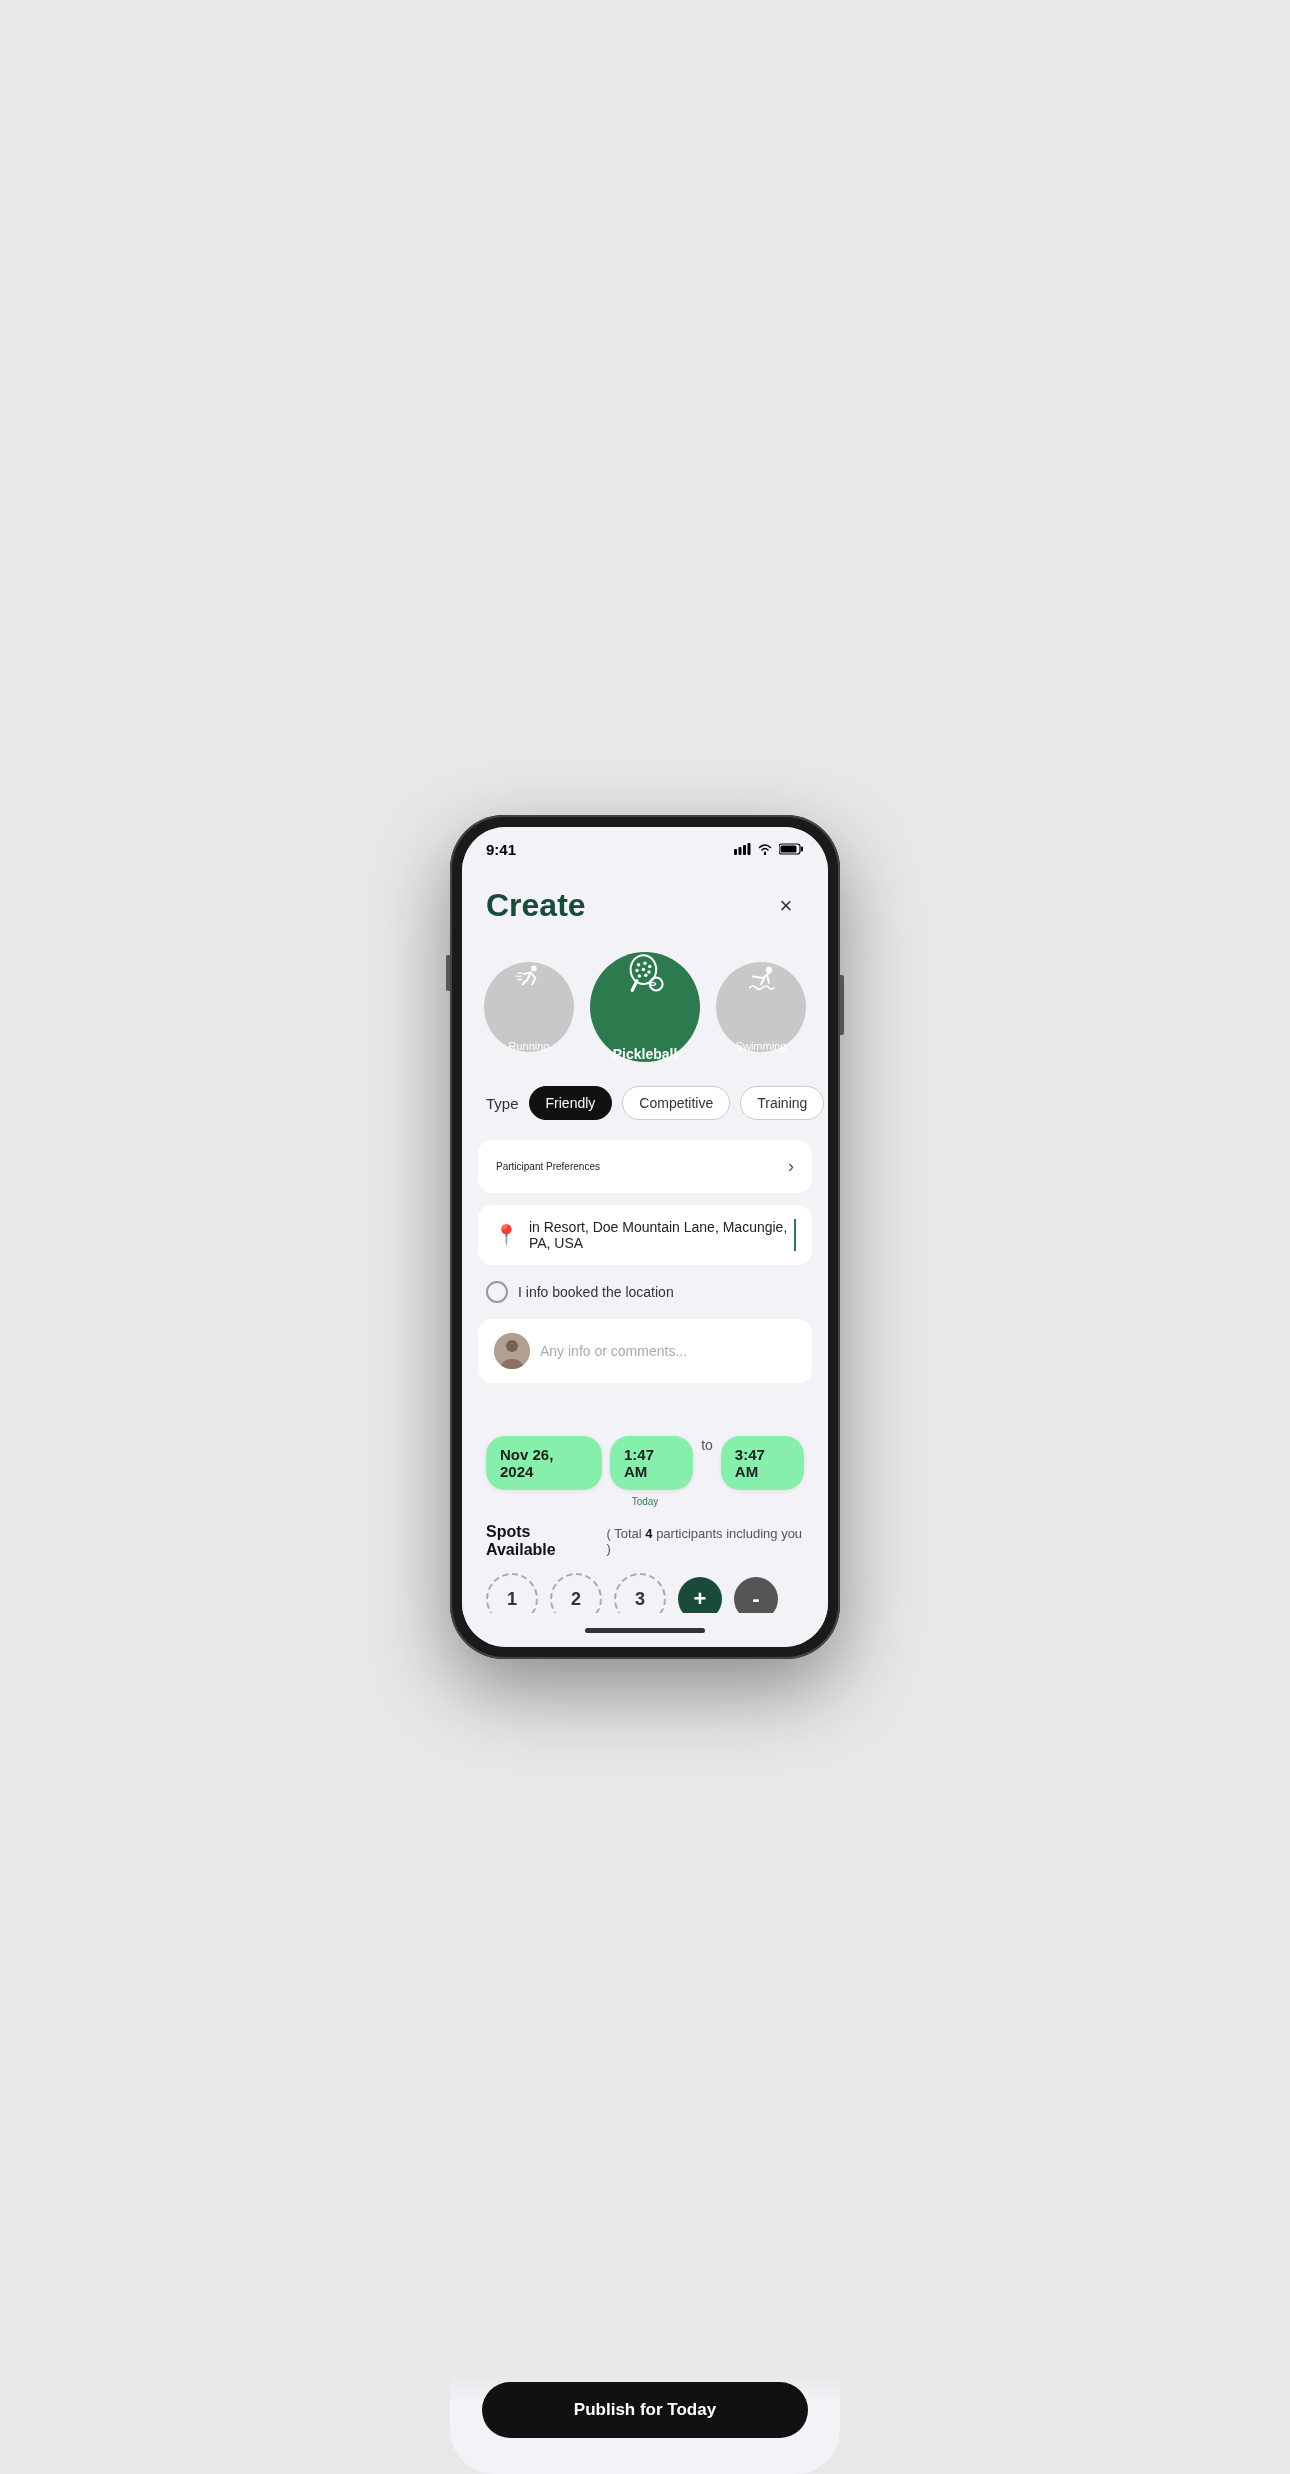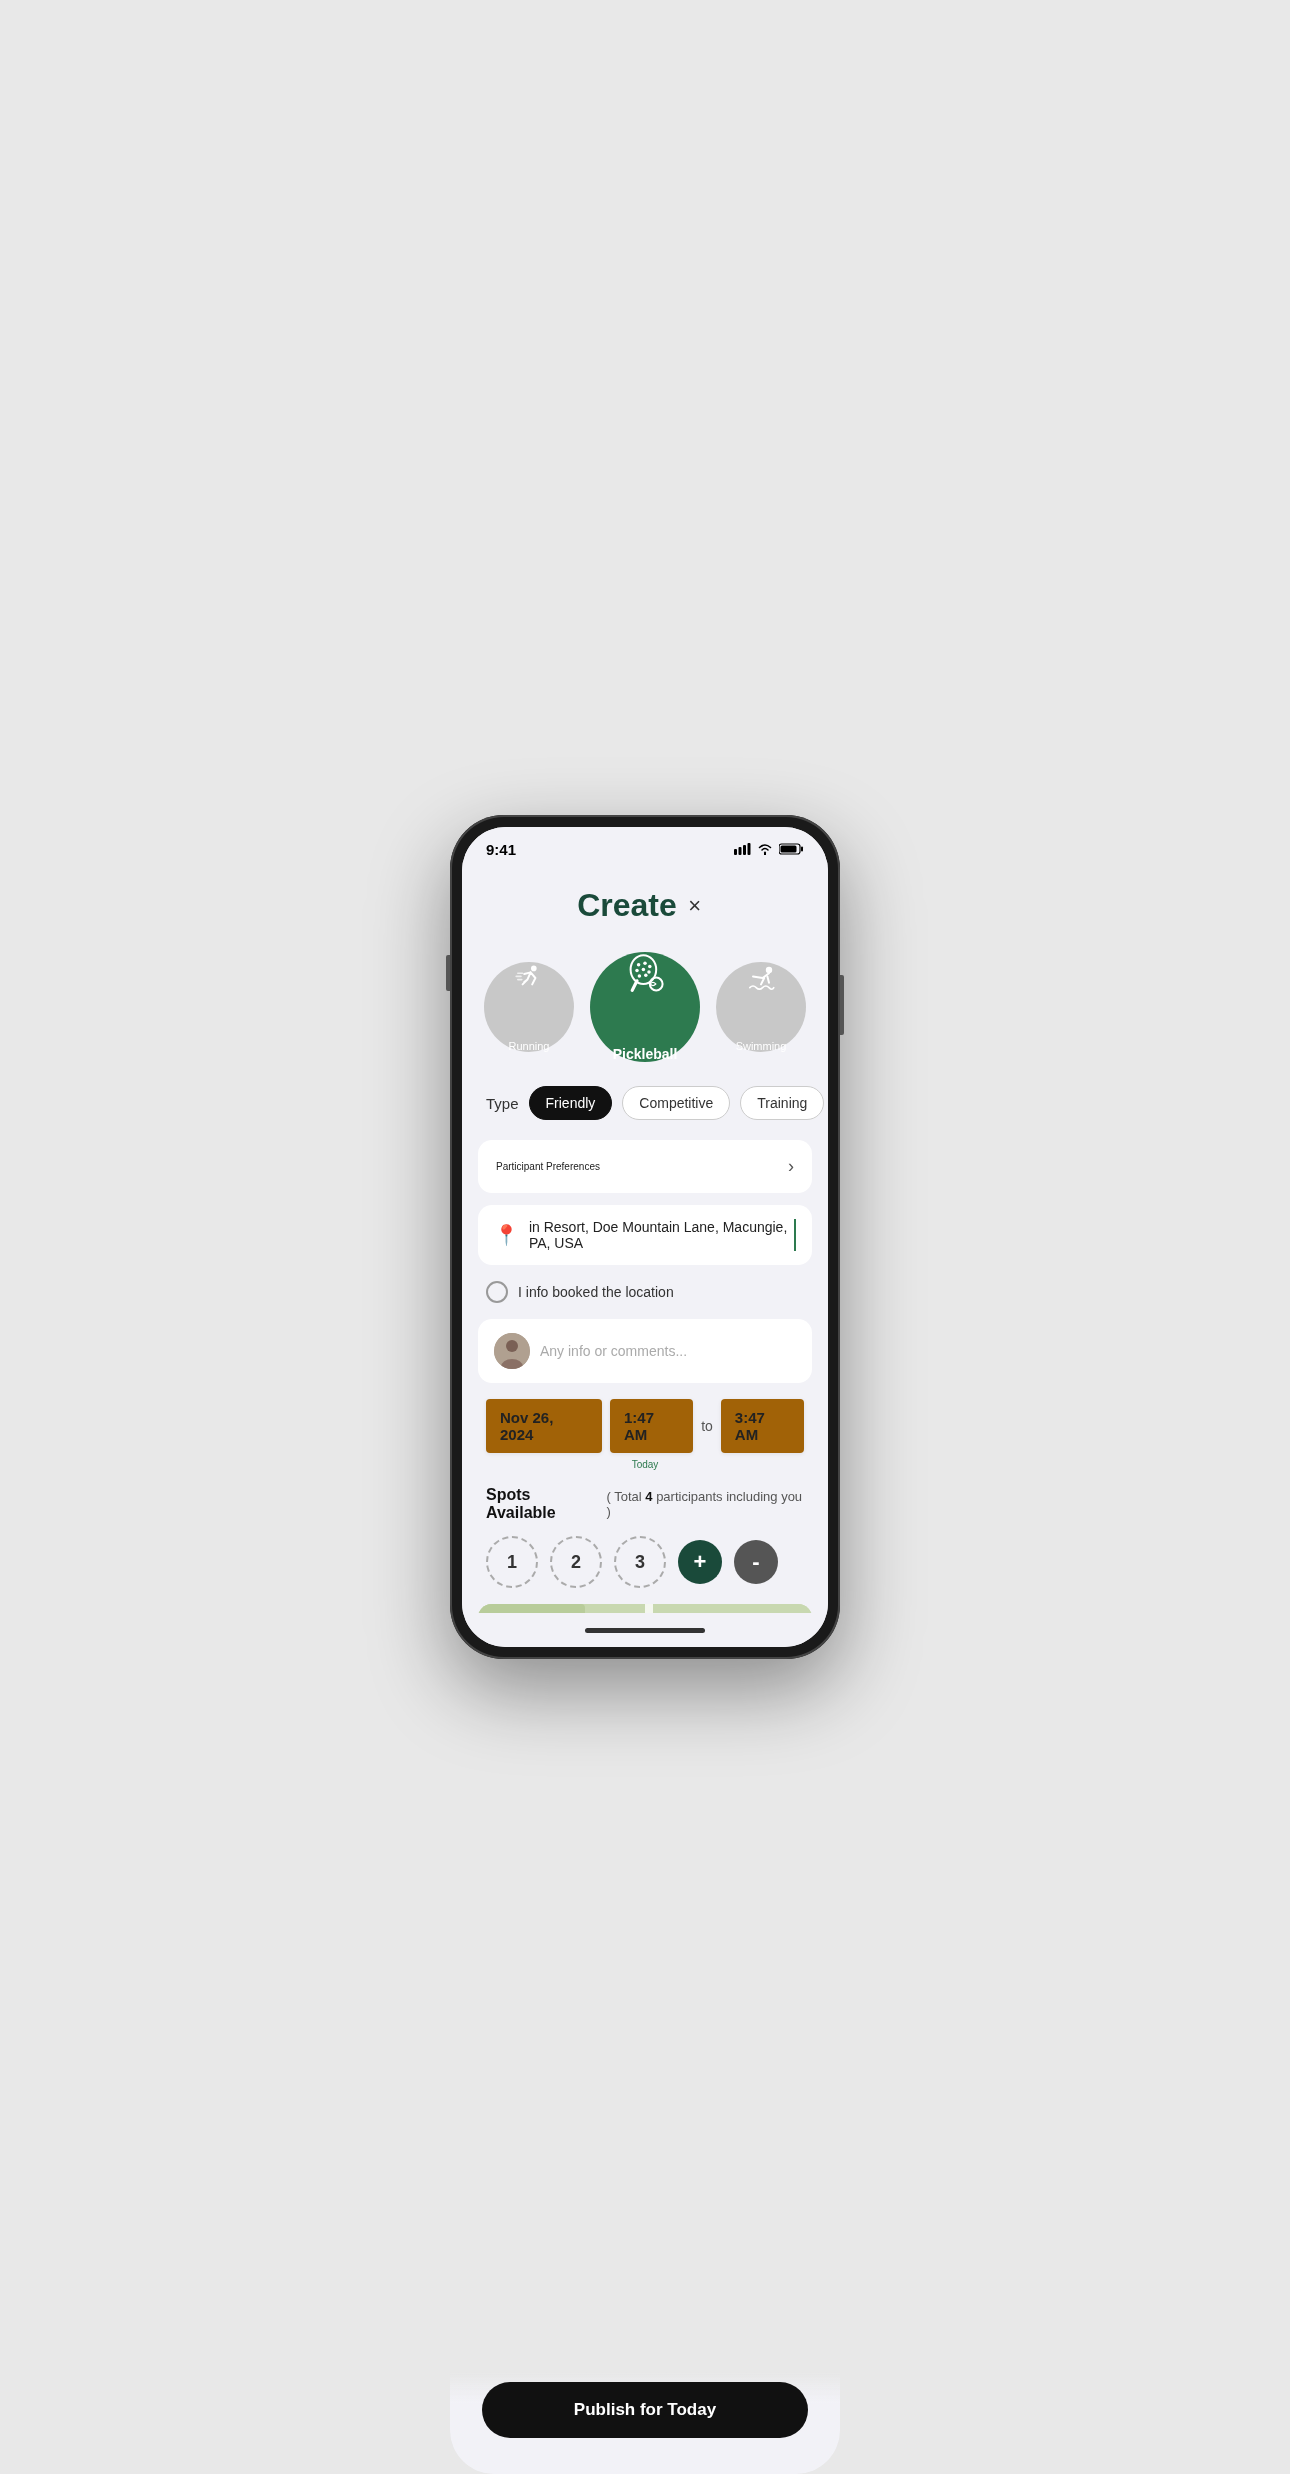--- a/index.html
+++ b/index.html
@@ -76,21 +76,21 @@
       flex: 1;
       overflow-y: auto;
       background: #f2f2f7;
       padding: 0 0 80px 0;
       position: relative;
     }
     .screen::-webkit-scrollbar { display: none; }
     
     .header {
       display: flex;
-      justify-content: center;
+      justify-content: space-between;
       align-items: center;
       padding: 16px 24px 8px;
     }
     .header-title {
       font-size: 32px;
       font-weight: 800;
       color: #1a4a3a;
     }
     .close-btn {
       width: 36px;
@@ -256,27 +256,28 @@
     }
     
     .datetime-row {
       display: flex;
       align-items: center;
       justify-content: center;
       gap: 8px;
       padding: 0 24px 6px;
     }
     .dt-chip {
-      background: #a16207;
-      border-radius: 4px;
+      background: #86efac;
+      border-radius: 19px;
       padding: 10px 14px;
       font-size: 15px;
       font-weight: 600;
       color: #222;
       box-shadow: 0 1px 4px rgba(0,0,0,0.08);
+      margin-top: 37px;
     }
     .dt-to {
       font-size: 14px;
       color: #555;
     }
     .today-label {
       text-align: center;
       font-size: 10px;
       color: #2d7a4f;
       font-weight: 400;

